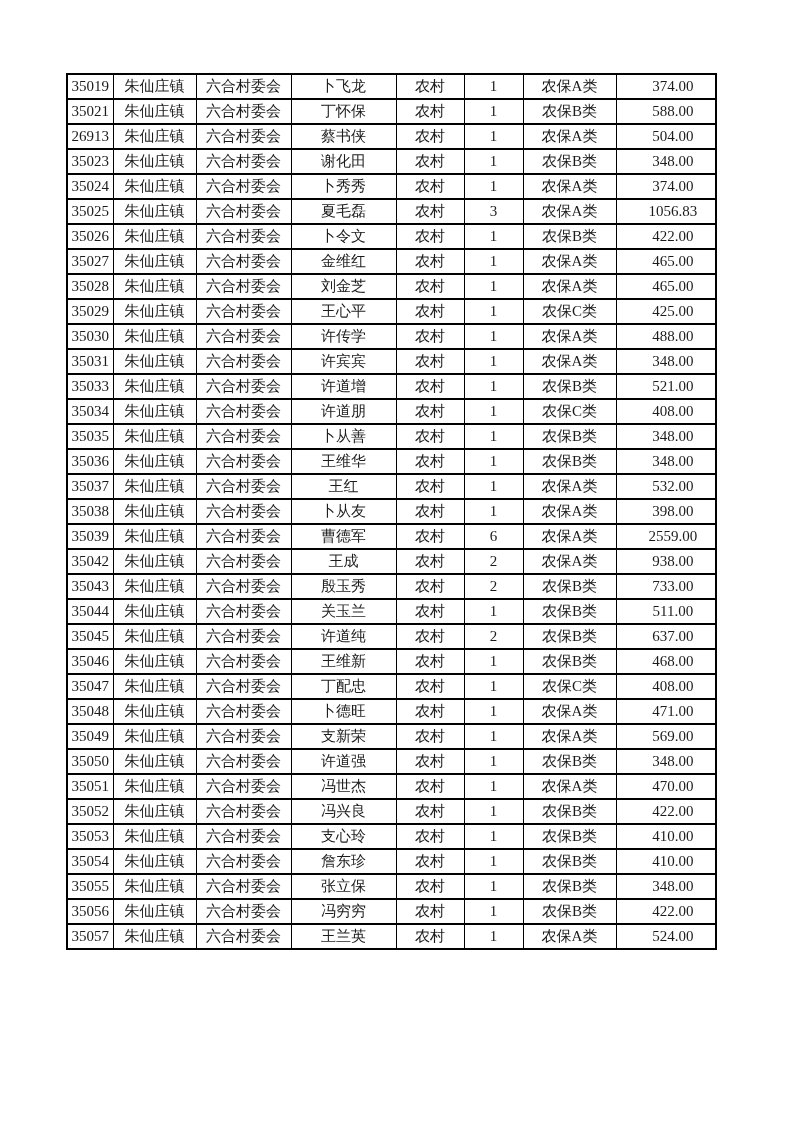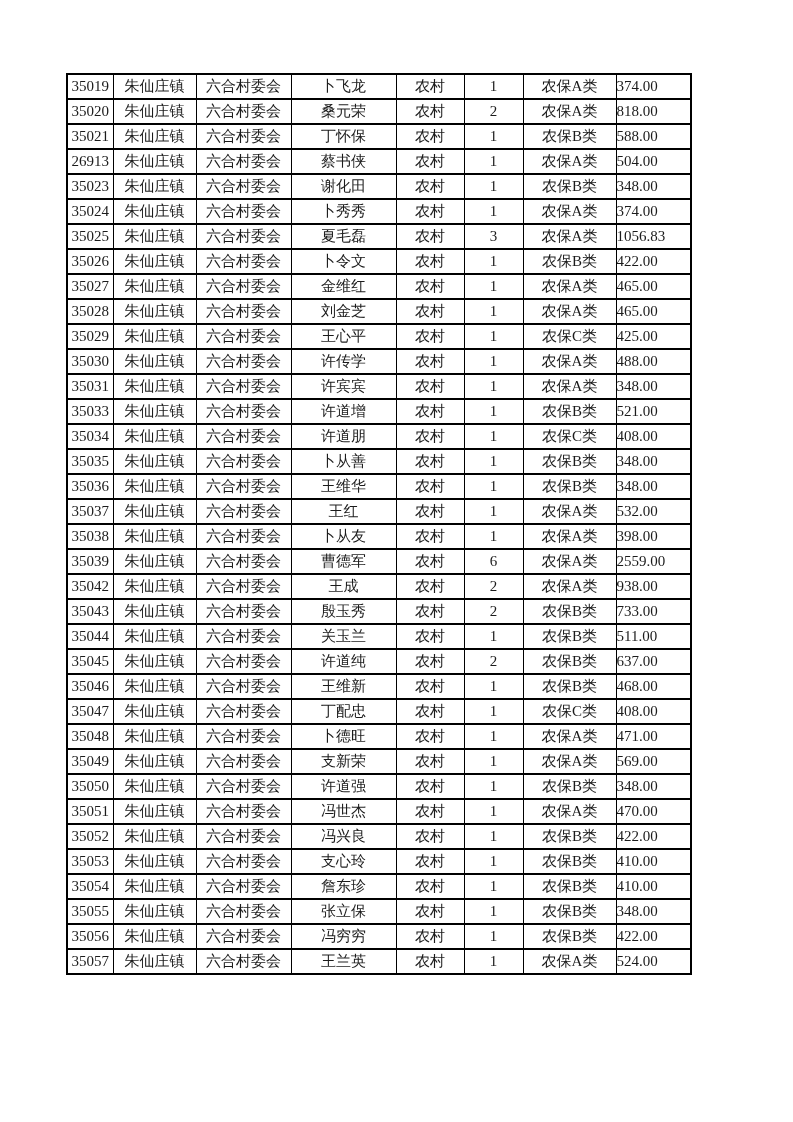--- a/index.html
+++ b/index.html
@@ -31,22 +31,23 @@
     border-top: 2px solid #000;
     border-bottom: 2px solid #000;
     height: 23px;
     padding: 0;
     text-align: center;
     vertical-align: middle;
     white-space: nowrap;
     overflow: hidden;
   }
   table.roster td.cell-amount {
-    text-align: left;
+    text-align: center;
     padding-right: 18px;
+    padding-left: 32px;
   }
   col.c-id        { width: 46px; }
   col.c-town      { width: 83px; }
   col.c-village   { width: 95px; }
   col.c-name      { width: 105px; }
   col.c-residence { width: 68px; }
   col.c-count     { width: 59px; }
   col.c-category  { width: 93px; }
   col.c-amount    { width: 75px; }
 </style>
@@ -70,30 +71,20 @@
           <td class="cell-id">35019</td>
           <td class="cell-town">朱仙庄镇</td>
           <td class="cell-village">六合村委会</td>
           <td class="cell-name">卜飞龙</td>
           <td class="cell-residence">农村</td>
           <td class="cell-count">1</td>
           <td class="cell-category">农保A类</td>
           <td class="cell-amount">374.00</td>
         </tr>
         <tr>
-          <td class="cell-id">35020</td>
-          <td class="cell-town">朱仙庄镇</td>
-          <td class="cell-village">六合村委会</td>
-          <td class="cell-name">桑元荣</td>
-          <td class="cell-residence">农村</td>
-          <td class="cell-count">2</td>
-          <td class="cell-category">农保A类</td>
-          <td class="cell-amount">818.00</td>
-        </tr>
-        <tr>
           <td class="cell-id">35021</td>
           <td class="cell-town">朱仙庄镇</td>
           <td class="cell-village">六合村委会</td>
           <td class="cell-name">丁怀保</td>
           <td class="cell-residence">农村</td>
           <td class="cell-count">1</td>
           <td class="cell-category">农保B类</td>
           <td class="cell-amount">588.00</td>
         </tr>
         <tr>

